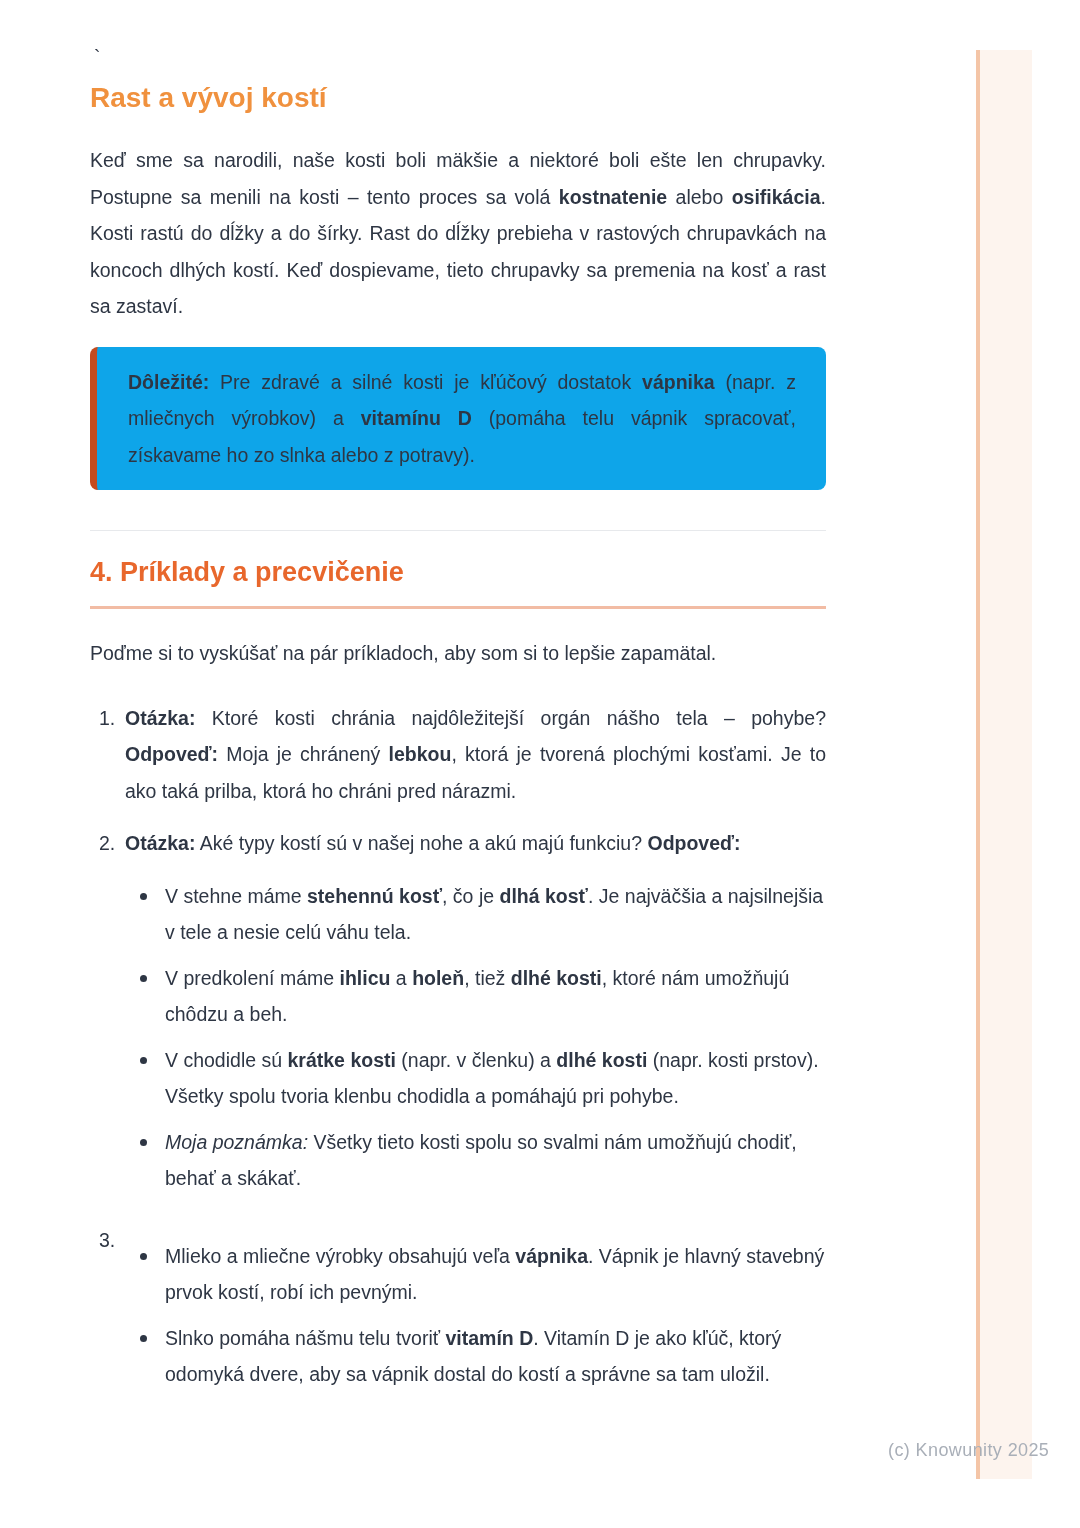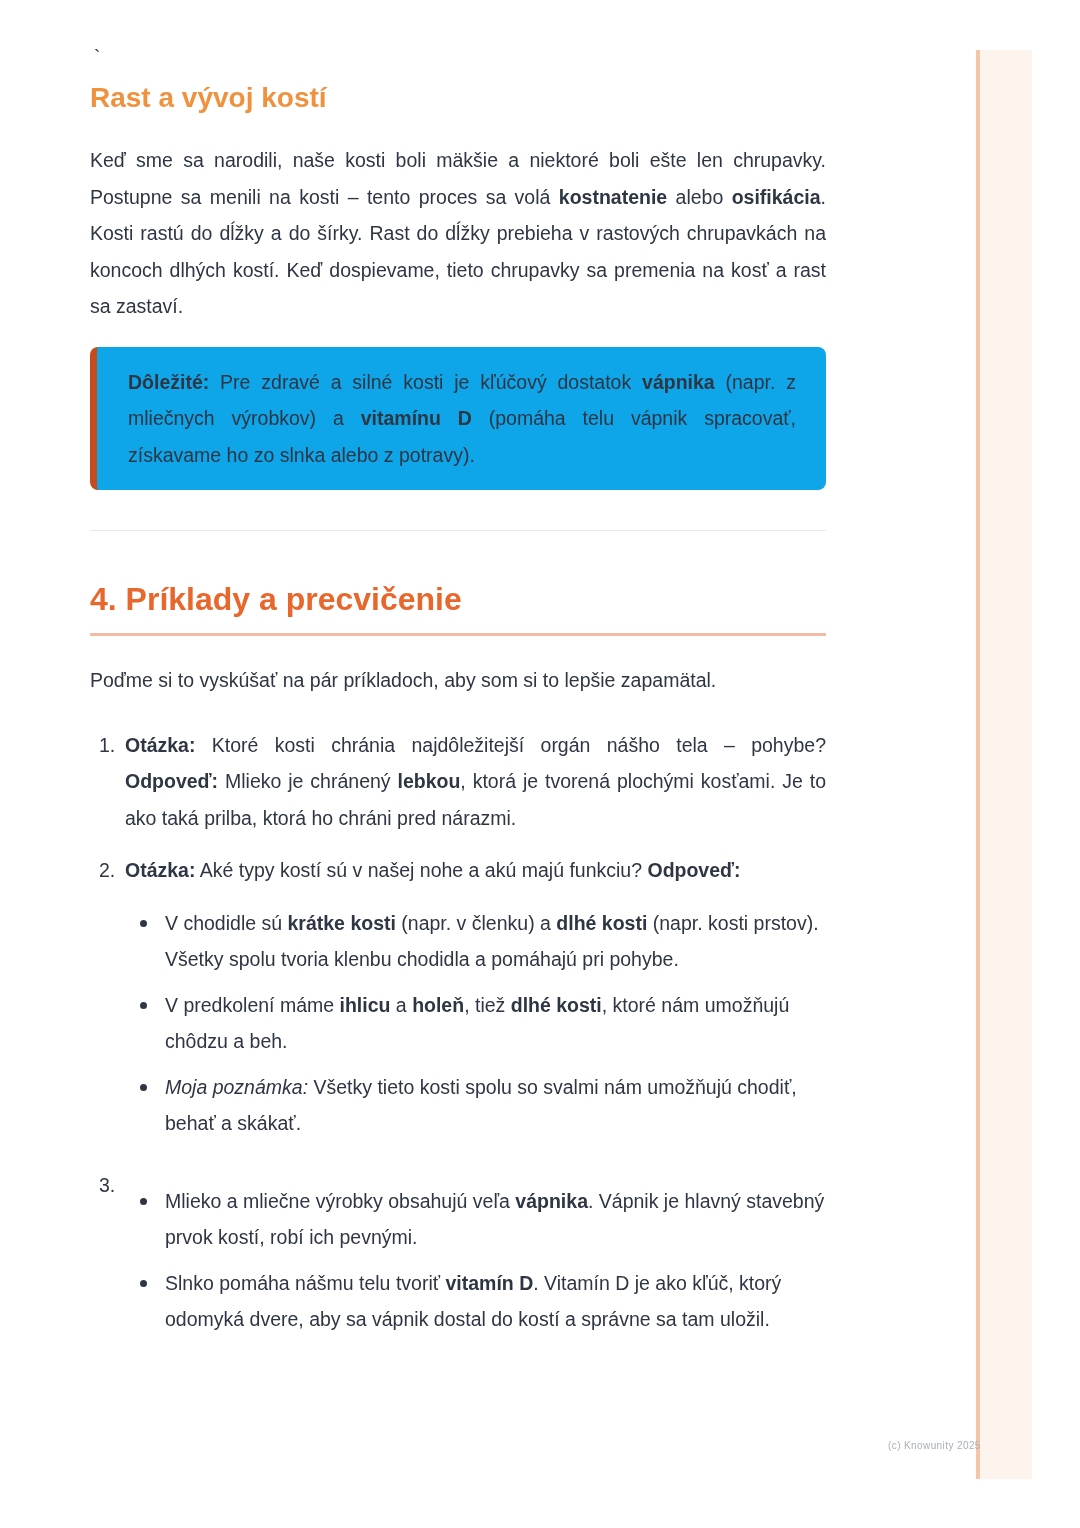--- a/index.html
+++ b/index.html
@@ -25,21 +25,21 @@
   .backtick {
     position: absolute;
     left: 94px; top: 46px;
     font-size: 19px; color: #2E3644;
     z-index: 1;
   }
 
   .watermark {
     position: absolute;
     left: 888px; top: 1440px;
-    font-size: 10px;
+    font-size: 18px;
     color: #A9AFB8;
     letter-spacing: 0.4px;
     z-index: 2;
     white-space: nowrap;
   }
 
   .content {
     position: relative;
     margin-left: 90px;
     width: 736px;
@@ -73,22 +73,22 @@
   }
 
   .divider {
     margin-top: 40px;
     height: 1px;
     border: none;
     background: #E7E9EC;
   }
 
   h1.examples-title {
-    margin-top: 46px;
-    font-size: 32px;
+    margin-top: 19px;
+    font-size: 27px;
     line-height: 44px;
     font-weight: 700;
     color: #E8672C;
     padding-bottom: 12px;
     border-bottom: 3px solid #F2BCA4;
   }
 
   .intro { margin-top: 26px; }
 
   .olist { margin-top: 28px; }
@@ -140,40 +140,46 @@
 
     <h1 class="examples-title">4. Príklady a precvičenie</h1>
 
     <p class="body-text intro">Poďme si to vyskúšať na pár príkladoch, aby som si to lepšie zapamätal.</p>
 
     <div class="olist">
 
       <div class="oli">
         <span class="num">1.</span>
         <div class="ibody">
-          <div class="body-text justify"><span class="b">Otázka:</span><span> Ktoré kosti chránia najdôležitejší orgán nášho tela – pohybe? </span><span class="b">Odpoveď:</span><span> Mlieko je chránený </span><span class="b">lebkou</span><span>, ktorá je tvorená plochými kosťami. Je to ako taká prilba, ktorá ho chráni pred nárazmi.</span></div>
+          <div class="body-text justify"><span class="b">Otázka:</span><span> Ktoré kosti chránia najdôležitejší orgán nášho tela – pohybe? </span><span class="b">Odpoveď:</span><span> Moja je chránený </span><span class="b">lebkou</span><span>, ktorá je tvorená plochými kosťami. Je to ako taká prilba, ktorá ho chráni pred nárazmi.</span></div>
         </div>
       </div>
 
       <div class="oli">
         <span class="num">2.</span>
         <div class="ibody">
           <div class="body-text justify"><span class="b">Otázka:</span><span> Aké typy kostí sú v našej nohe a akú majú funkciu? </span><span class="b">Odpoveď:</span></div>
           <div class="blist">
             <div class="bli">
               <span class="bmark">
                   <span class="dot"></span>
                 </span>
+              <div class="btext body-text"><span>V stehne máme </span><span class="b">stehennú kosť</span><span>, čo je </span><span class="b">dlhá kosť</span><span>. Je najväčšia a najsilnejšia v tele a nesie celú váhu tela.</span></div>
+            </div>
+            <div class="bli">
+              <span class="bmark">
+                  <span class="dot"></span>
+                </span>
+              <div class="btext body-text"><span>V predkolení máme </span><span class="b">ihlicu</span><span> a </span><span class="b">holeň</span><span>, tiež </span><span class="b">dlhé kosti</span><span>, ktoré nám umožňujú chôdzu a beh.</span></div>
+            </div>
+            <div class="bli">
+              <span class="bmark">
+                  <span class="dot"></span>
+                </span>
               <div class="btext body-text"><span>V chodidle sú </span><span class="b">krátke kosti</span><span> (napr. v členku) a </span><span class="b">dlhé kosti</span><span> (napr. kosti prstov). Všetky spolu tvoria klenbu chodidla a pomáhajú pri pohybe.</span></div>
-            </div>
-            <div class="bli">
-              <span class="bmark">
-                  <span class="dot"></span>
-                </span>
-              <div class="btext body-text"><span>V predkolení máme </span><span class="b">ihlicu</span><span> a </span><span class="b">holeň</span><span>, tiež </span><span class="b">dlhé kosti</span><span>, ktoré nám umožňujú chôdzu a beh.</span></div>
             </div>
             <div class="bli">
               <span class="bmark">
                   <span class="dot"></span>
                 </span>
               <div class="btext body-text"><span class="i">Moja poznámka:</span><span> Všetky tieto kosti spolu so svalmi nám umožňujú chodiť, behať a skákať.</span></div>
             </div>
           </div>
         </div>
       </div>

